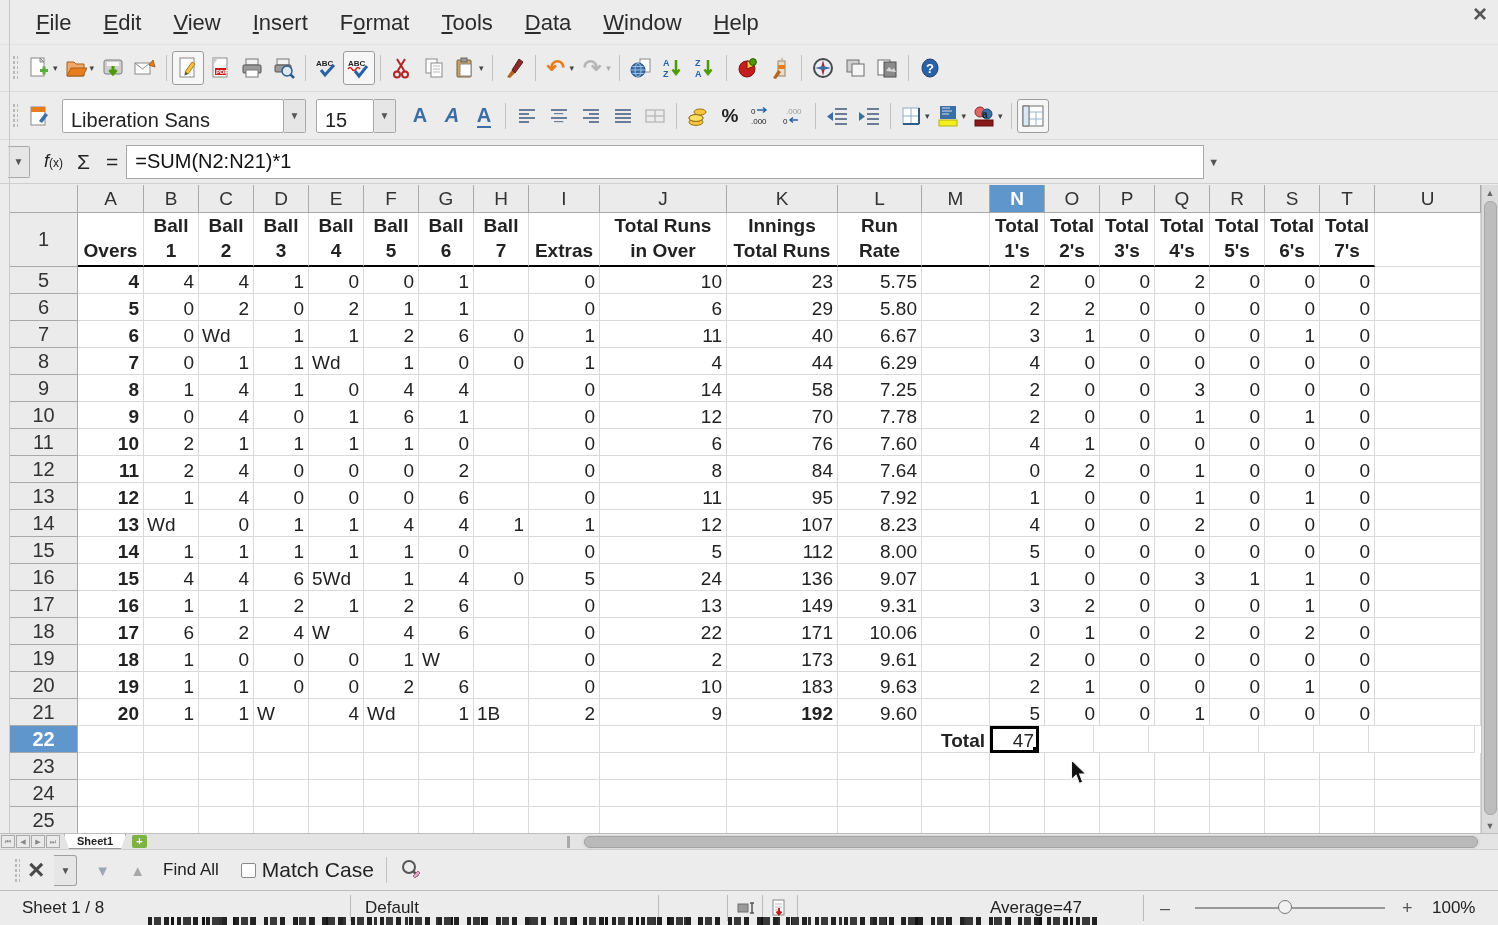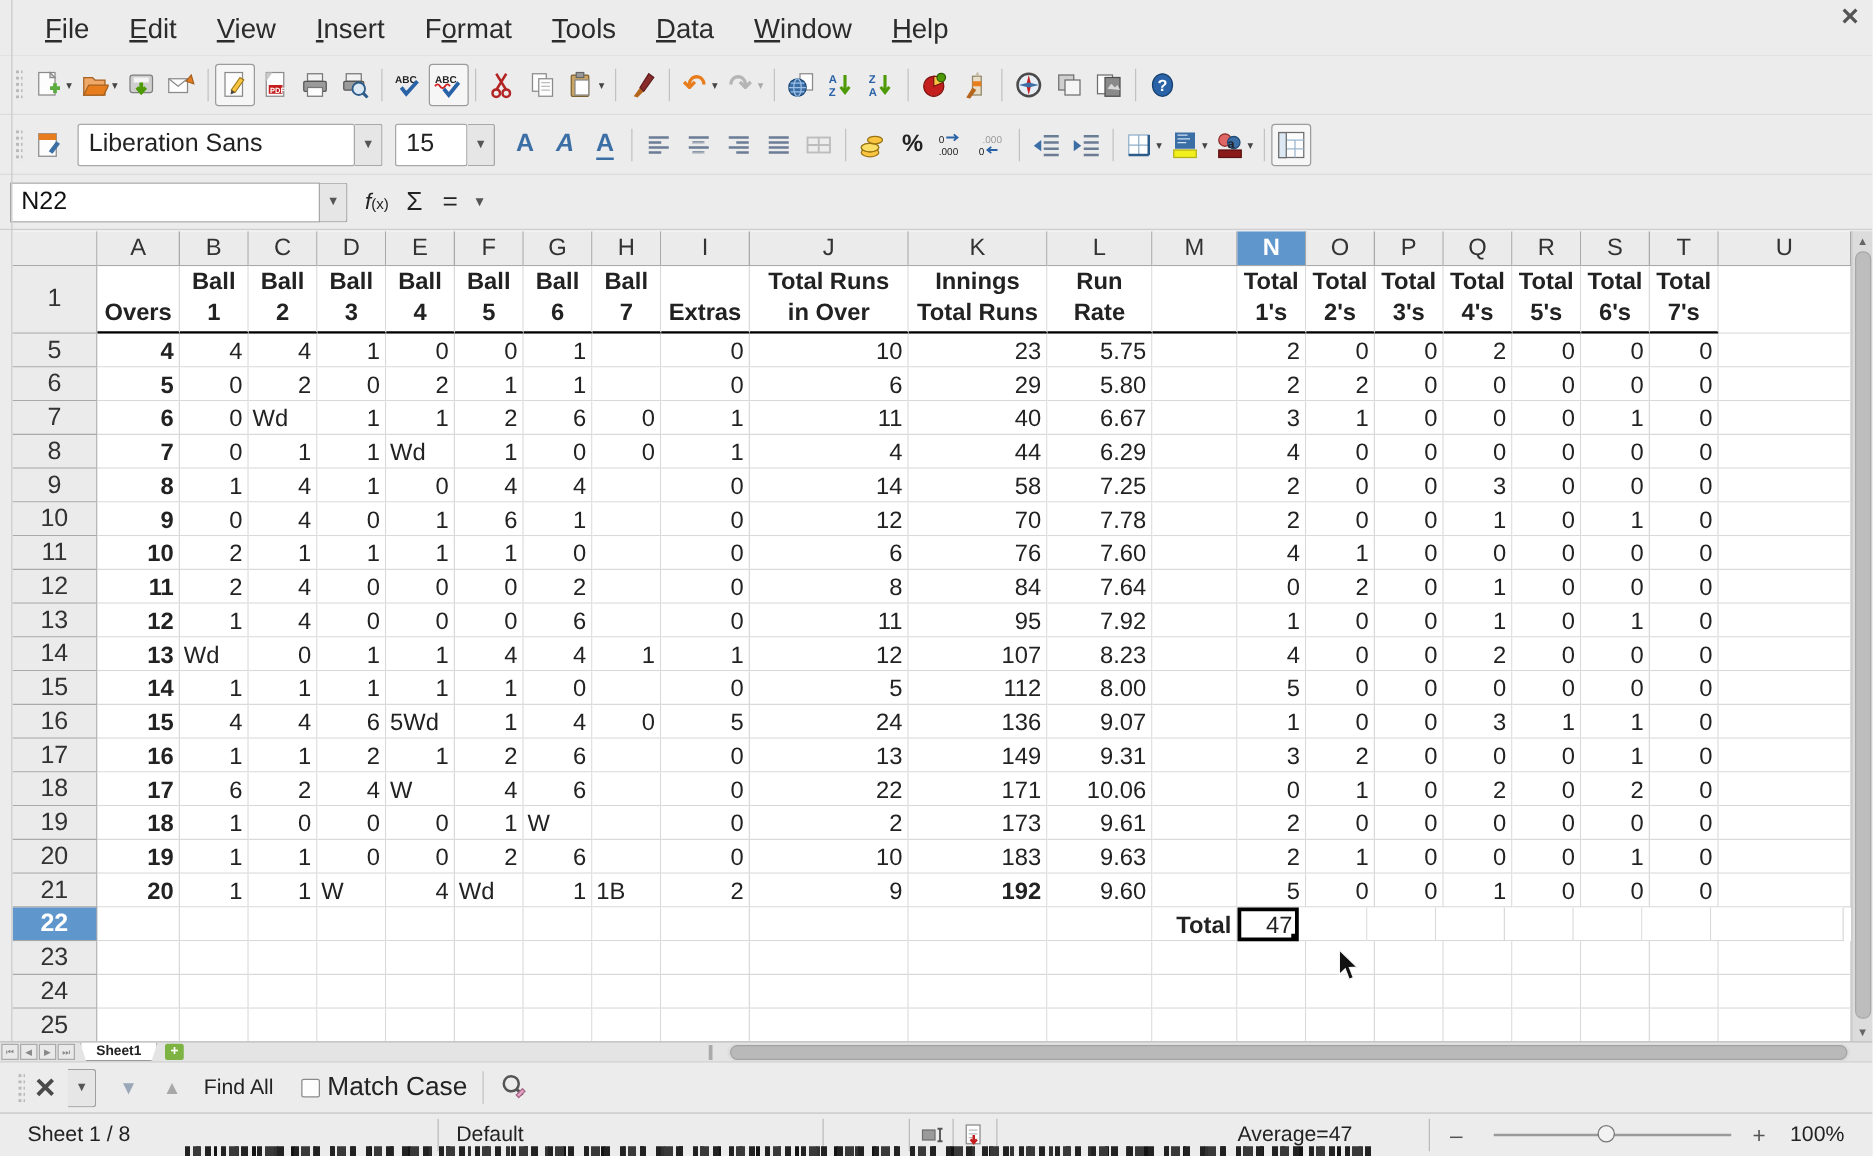--- a/index.html
+++ b/index.html
@@ -18,21 +18,21 @@
   #tb1 { top:45px; height:47px; border-bottom:1px solid #dcdcdc; padding-left:12px;}
   #tb2 { top:92px; height:48px; border-bottom:1px solid #dcdcdc; padding-left:12px;}
   .grip { width:6px; height:26px; margin-right:6px; background-image:radial-gradient(#b9b9b9 1px, transparent 1.2px); background-size:4px 5px; }
   .tbtn { height:34px; min-width:32px; display:flex; align-items:center; justify-content:center; border-radius:3px; border:1px solid transparent; padding:0 2px; position:relative;}
   .tbtn.pressed { background:#f6f6f6; border:1px solid #9c9c9c; }
   .dd { font-size:9px; color:#444; margin-left:2px; }
   .tsep { width:1px; height:26px; background:#c2c2c2; margin:0 5px; }
   .ticon { display:inline-flex; align-items:center; justify-content:center; width:24px; height:24px;}
   .glyph { font-weight:bold; }
   
-  .combo { height:34px; background:#fff; border:1px solid #a8a8a8; border-radius:2px; display:flex; align-items:center; font-size:20px; padding-left:8px; color:#222; }
+  .combo { height:34px; background:#fff; border:1px solid #a8a8a8; border-radius:2px; display:flex; align-items:flex-end; font-size:20px; padding-left:8px; color:#222; }
   .combo-chev { width:22px; height:34px; background:#e6e6e6; border:1px solid #a8a8a8; border-left:none; display:flex; align-items:center; justify-content:center; font-size:10px; color:#555; border-radius:0 2px 2px 0;}
   .alico { display:flex; flex-direction:column; gap:2px; width:16px; }
   .alico span{ height:2px; background:#6b7c95; }
   .alico .full{width:16px;} .alico .l{width:10px;} .alico .c{width:10px; margin:0 auto;} .alico .r{width:10px; margin-left:auto;}
 
   
   #fbar { position:absolute; left:0; top:140px; width:1498px; height:44px; background:#ececec; border-bottom:1px solid #cfcfcf; display:flex; align-items:center; padding-left:8px;}
   #namebox { width:248px; height:32px; background:#fff; border:1px solid #a8a8a8; font-size:20px; padding-left:8px; font-family:"Liberation Sans",sans-serif; color:#111;}
   #fx { font-size:18px; margin:0 6px 0 14px; color:#222; }
   .fsym { font-size:21px; color:#222; margin:0 8px; }
@@ -512,25 +512,25 @@
           <svg width="24" height="24">
             <rect x="2" y="2" width="20" height="20" fill="#fdfdfd" stroke="#6e6e6e"></rect>
             <path d="M8 2 V22 M8 8 H22 M8 15 H22 M15 8 V22" stroke="#9cb6cf"></path>
             <path d="M2 2 h6 v20 h-6 Z" fill="#dce9f5" stroke="#6e6e6e"></path>
           </svg>
         </span>
       </span>
 </div>
 
 <div id="fbar">
-  <input id="namebox" readonly="" value="N22" style="">
   <span class="combo-chev" style="height:32px;">▼</span>
   <span id="fx"><i>f</i><span style="font-size:12px;">(x)</span></span>
   <span class="fsym">Σ</span>
   <span class="fsym">=</span>
+  <input id="formula-input" readonly="" value="=SUM(N2:N21)*1" style="">
   <span id="fbar-expand">▼</span>
 </div>
 
 <div id="grid">
       <div class="grow">
         <div class="hdrcell" style="width: 68px; height: 28px;"></div>
         <div class="hdrcell" style="width: 66px; height: 28px;">A</div>
         <div class="hdrcell" style="width: 55px; height: 28px;">B</div>
         <div class="hdrcell" style="width: 55px; height: 28px;">C</div>
         <div class="hdrcell" style="width: 55px; height: 28px;">D</div>

